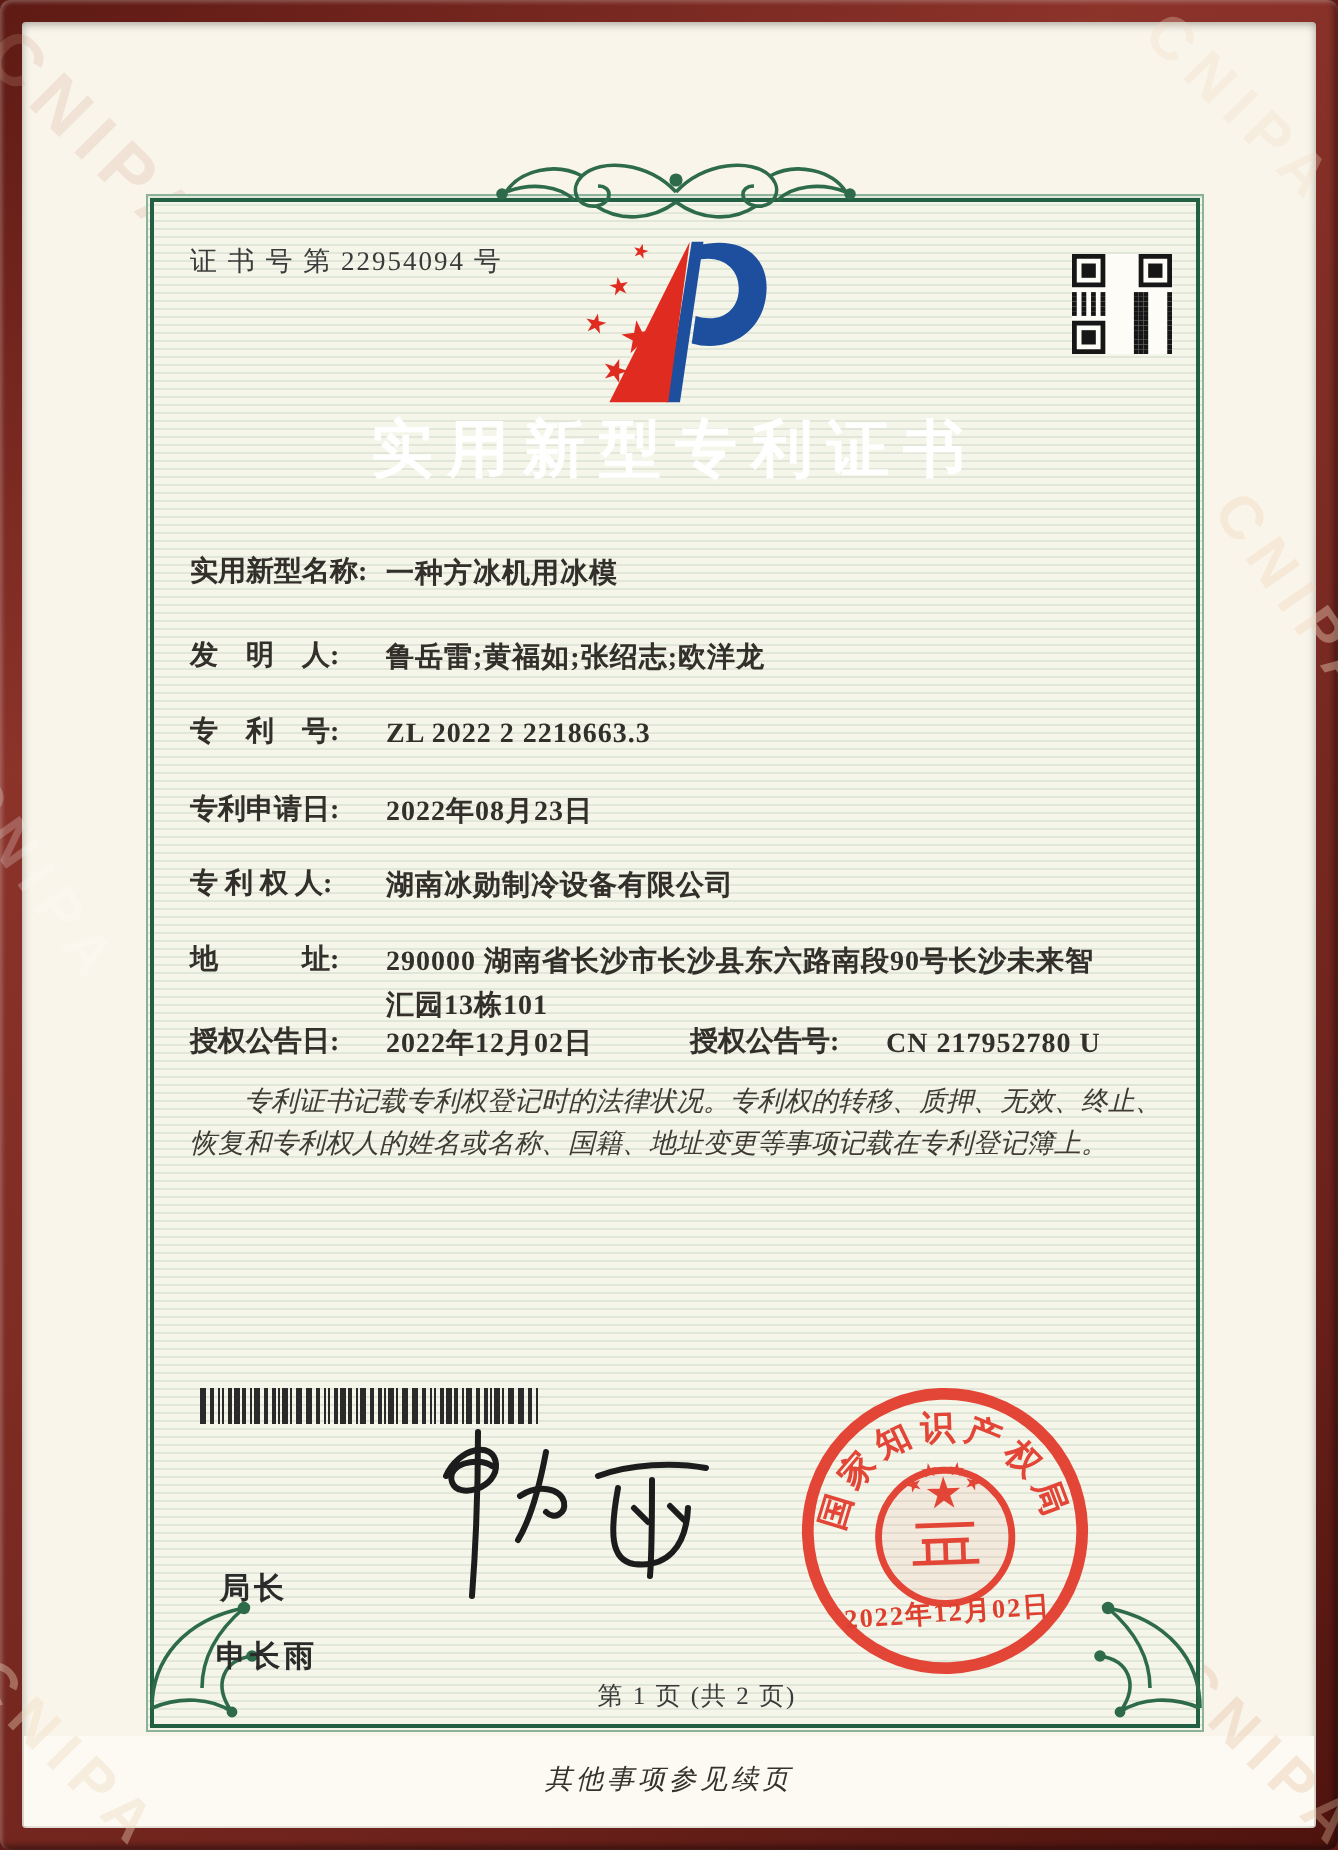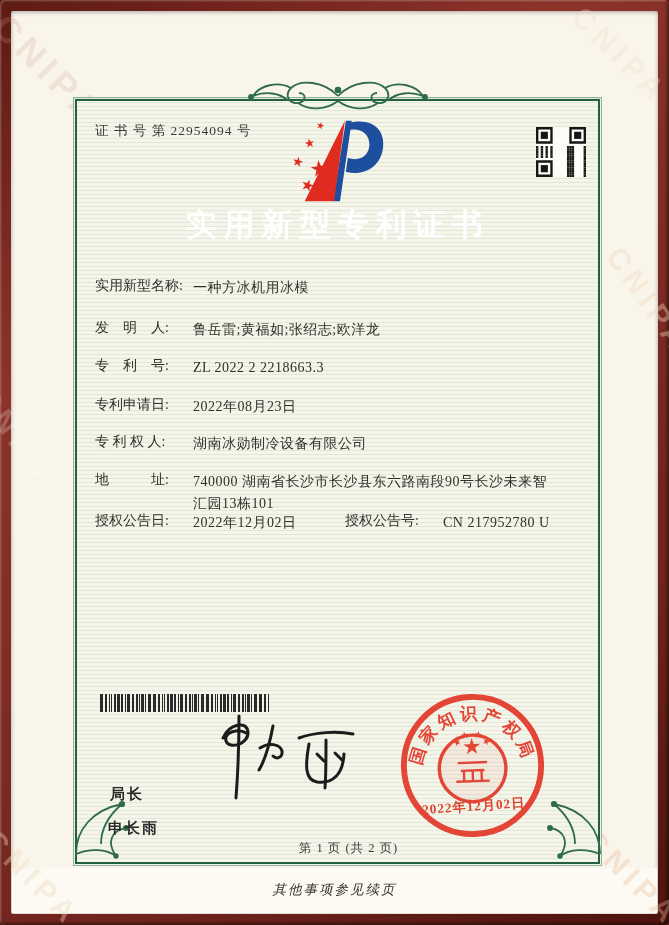--- a/index.html
+++ b/index.html
@@ -30,21 +30,21 @@
     font-weight:bold;letter-spacing:6px;pointer-events:none;white-space:nowrap;
     transform:translate(-50%,-50%) rotate(45deg);
   }
   .cert-no{position:absolute;left:95px;top:122px;font-size:13.5px;color:#3a3a3a;letter-spacing:1px;}
   .title{
     position:absolute;left:73px;top:204px;width:529px;text-align:center;
     font-size:31px;font-weight:900;letter-spacing:7px;color:#ffffff;
   }
   .logo{position:absolute;left:290px;top:116px;width:98px;height:90px;}
   .qr{position:absolute;left:536px;top:127px;width:50px;height:50px;background:#fdfcf7;}
-  .frow{position:absolute;left:95px;width:489px;font-size:14px;color:#33302b;font-weight:400;}
+  .frow{position:absolute;left:95px;width:489px;font-size:14px;color:#33302b;font-weight:700;}
   .flabel{display:inline-block;width:98px;vertical-align:top;}
   .fvalue{display:inline-block;vertical-align:top;white-space:pre-line;letter-spacing:.5px;line-height:22px;}
   .fvalue.v1{width:152px;}
   .bodytext{
     position:absolute;left:95px;top:540px;width:489px;
     font-size:13.5px;line-height:21px;color:#3f3b35;font-style:italic;
   }
   .bodytext p{margin:0;text-indent:2em;}
   .barcode{position:absolute;left:100px;top:694px;width:172px;height:18px;}
   .officer{position:absolute;font-family:"Liberation Sans","DejaVu Sans",sans-serif;font-weight:600;font-size:15px;color:#2b2b2b;letter-spacing:2px;margin-top:44px;}
@@ -225,28 +225,29 @@
 <div class="frow" style="top:357px">
   <span class="flabel">专　利　号:</span><span class="fvalue">ZL 2022 2 2218663.3</span>
 </div>
 <div class="frow" style="top:396px">
   <span class="flabel">专利申请日:</span><span class="fvalue">2022年08月23日</span>
 </div>
 <div class="frow" style="top:433px">
   <span class="flabel">专 利 权 人:</span><span class="fvalue">湖南冰勋制冷设备有限公司</span>
 </div>
 <div class="frow" style="top:471px">
-  <span class="flabel">地　　　址:</span><span class="fvalue" style="width:388px">740000 湖南省长沙市长沙县东六路南段90号长沙未来智
+  <span class="flabel">地　　　址:</span><span class="fvalue" style="width:388px">290000 湖南省长沙市长沙县东六路南段90号长沙未来智
 汇园13栋101</span>
 </div>
 <div class="frow" style="top:512px">
   <span class="flabel">授权公告日:</span><span class="fvalue v1">2022年12月02日</span><span class="flabel">授权公告号:</span><span class="fvalue">CN 217952780 U</span>
 </div>
 
 <div class="bodytext">
+  <p>专利证书记载专利权登记时的法律状况。专利权的转移、质押、无效、终止、恢复和专利权人的姓名或名称、国籍、地址变更等事项记载在专利登记簿上。</p>
 </div>
 
 <svg class="barcode" viewBox="0 0 172 18" preserveAspectRatio="none">
   <g id="barcode-g" fill="#2a2a2a">
       <rect x="0" y="0" width="3" height="18"></rect>
       <rect x="5" y="0" width="2" height="18"></rect>
       <rect x="9" y="0" width="1" height="18"></rect>
       <rect x="11" y="0" width="1" height="18"></rect>
       <rect x="14" y="0" width="2" height="18"></rect>
       <rect x="17" y="0" width="3" height="18"></rect>

